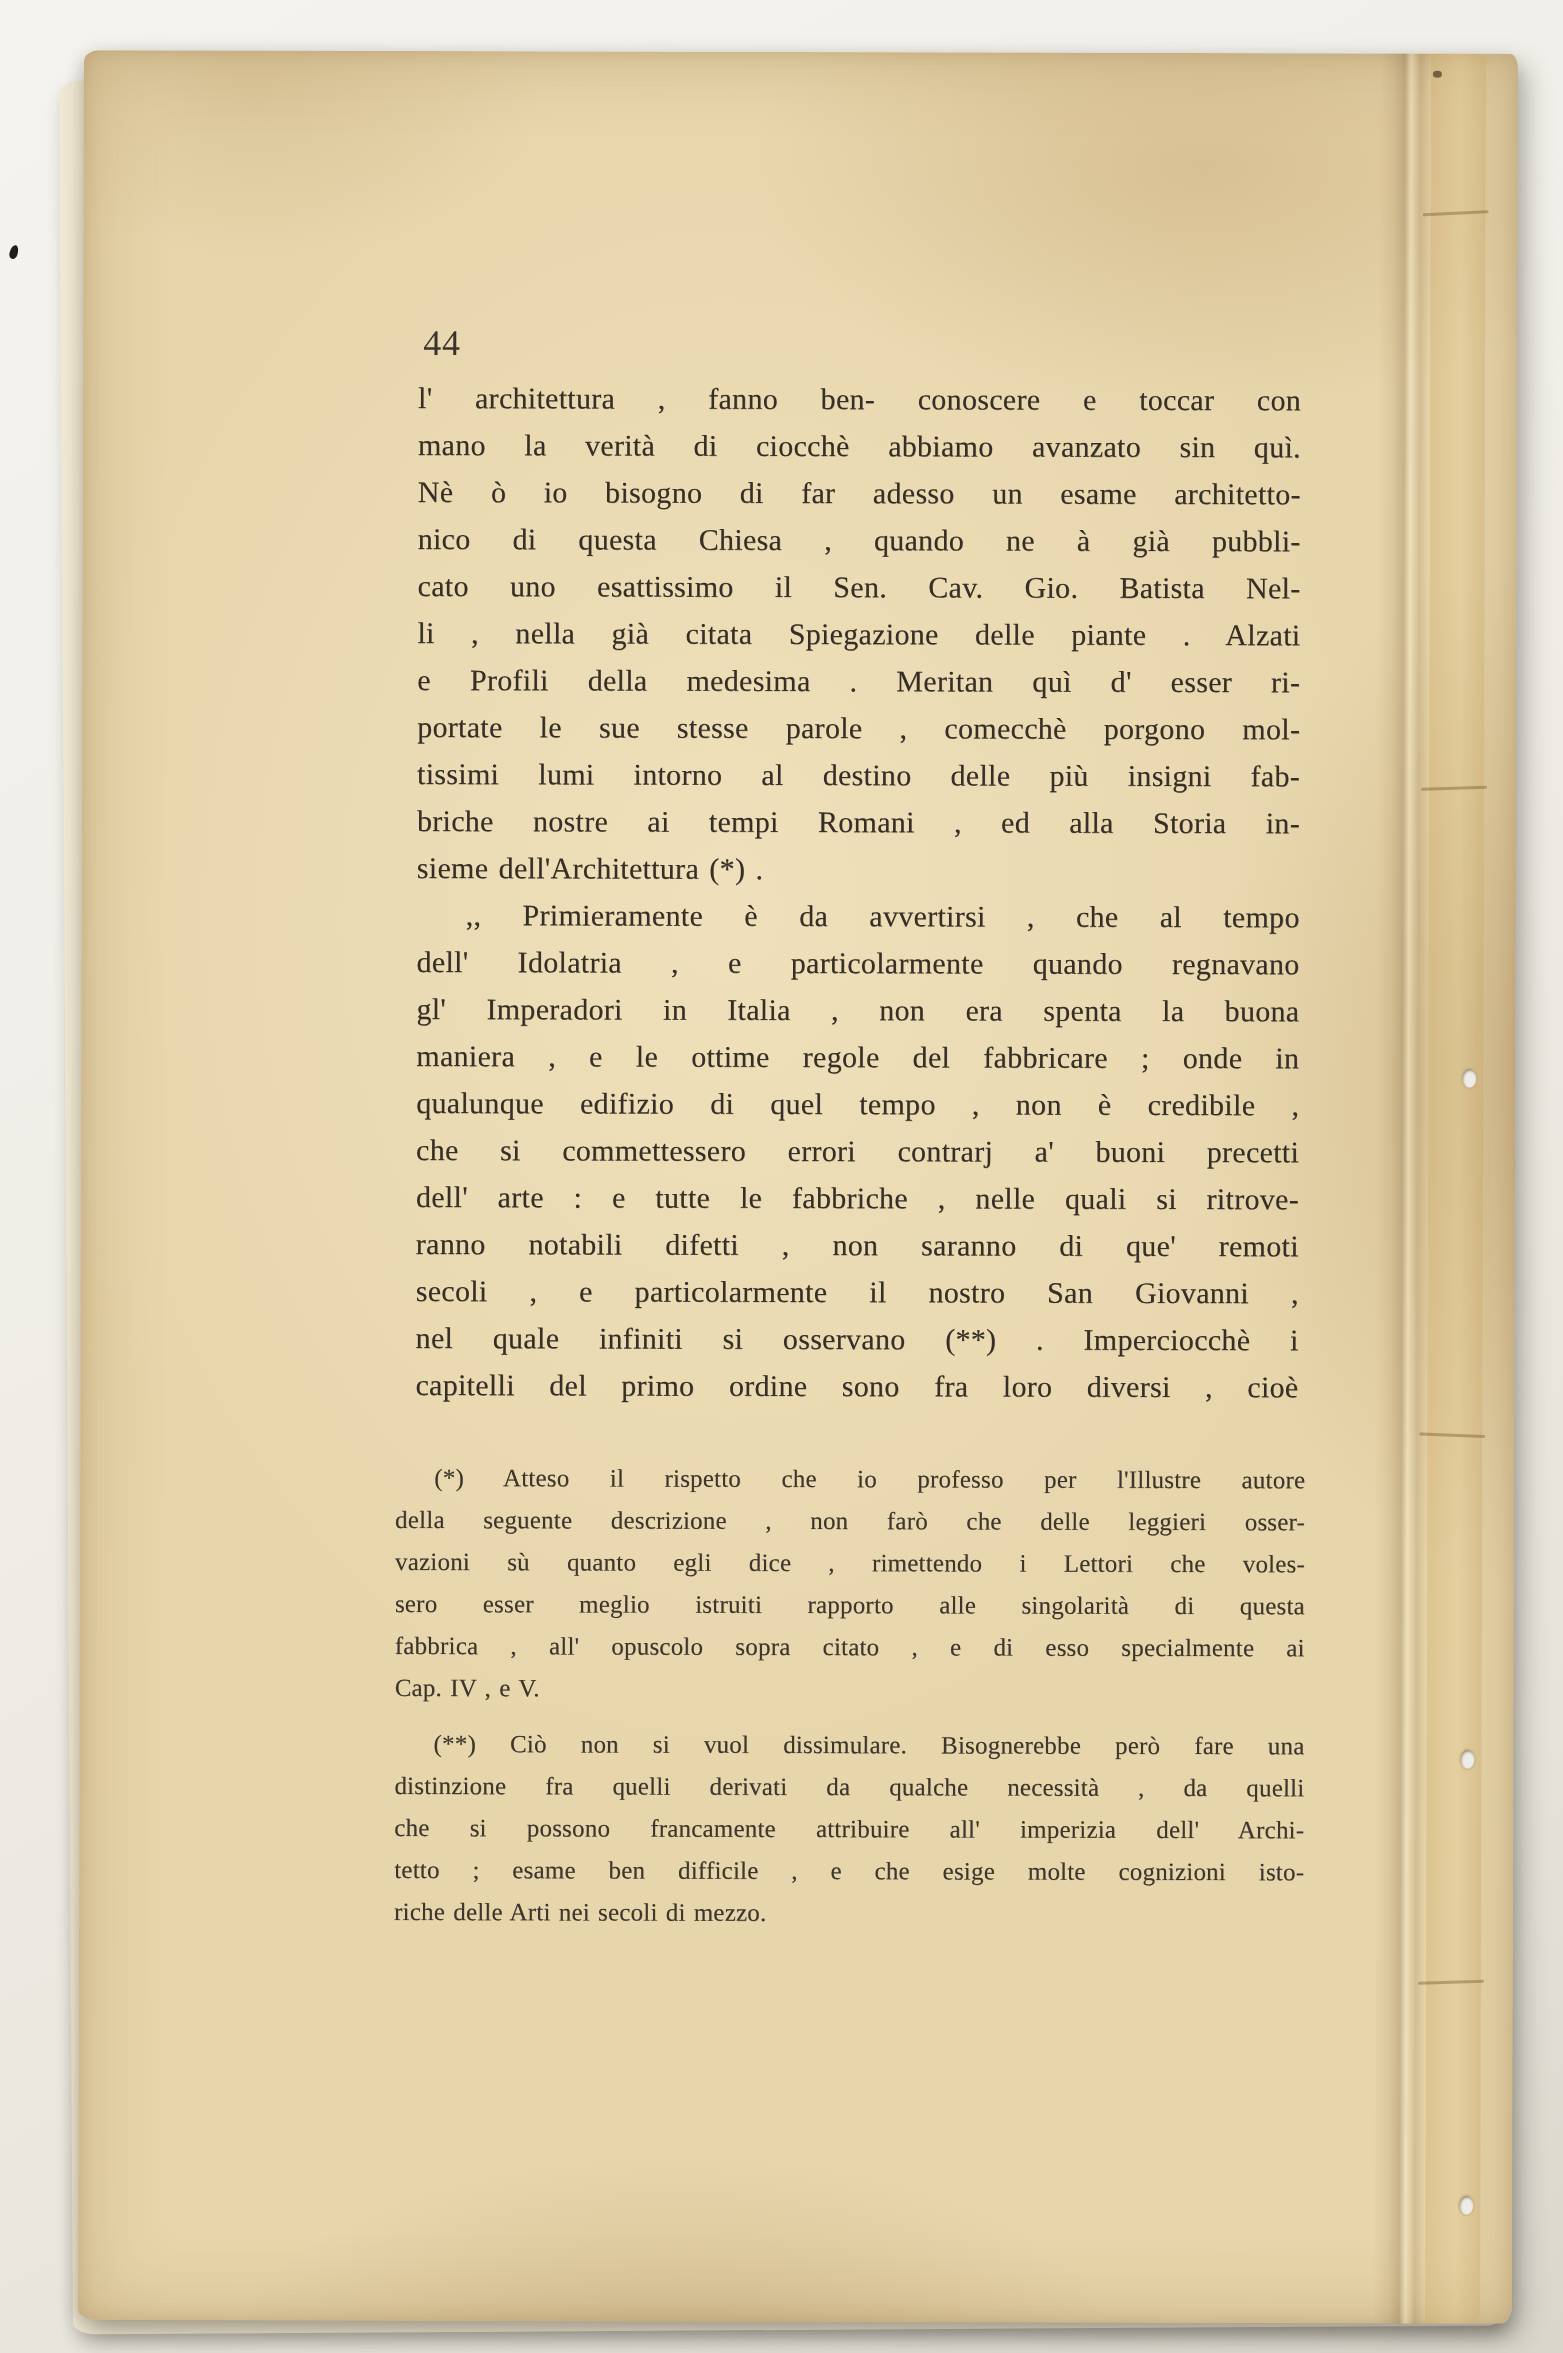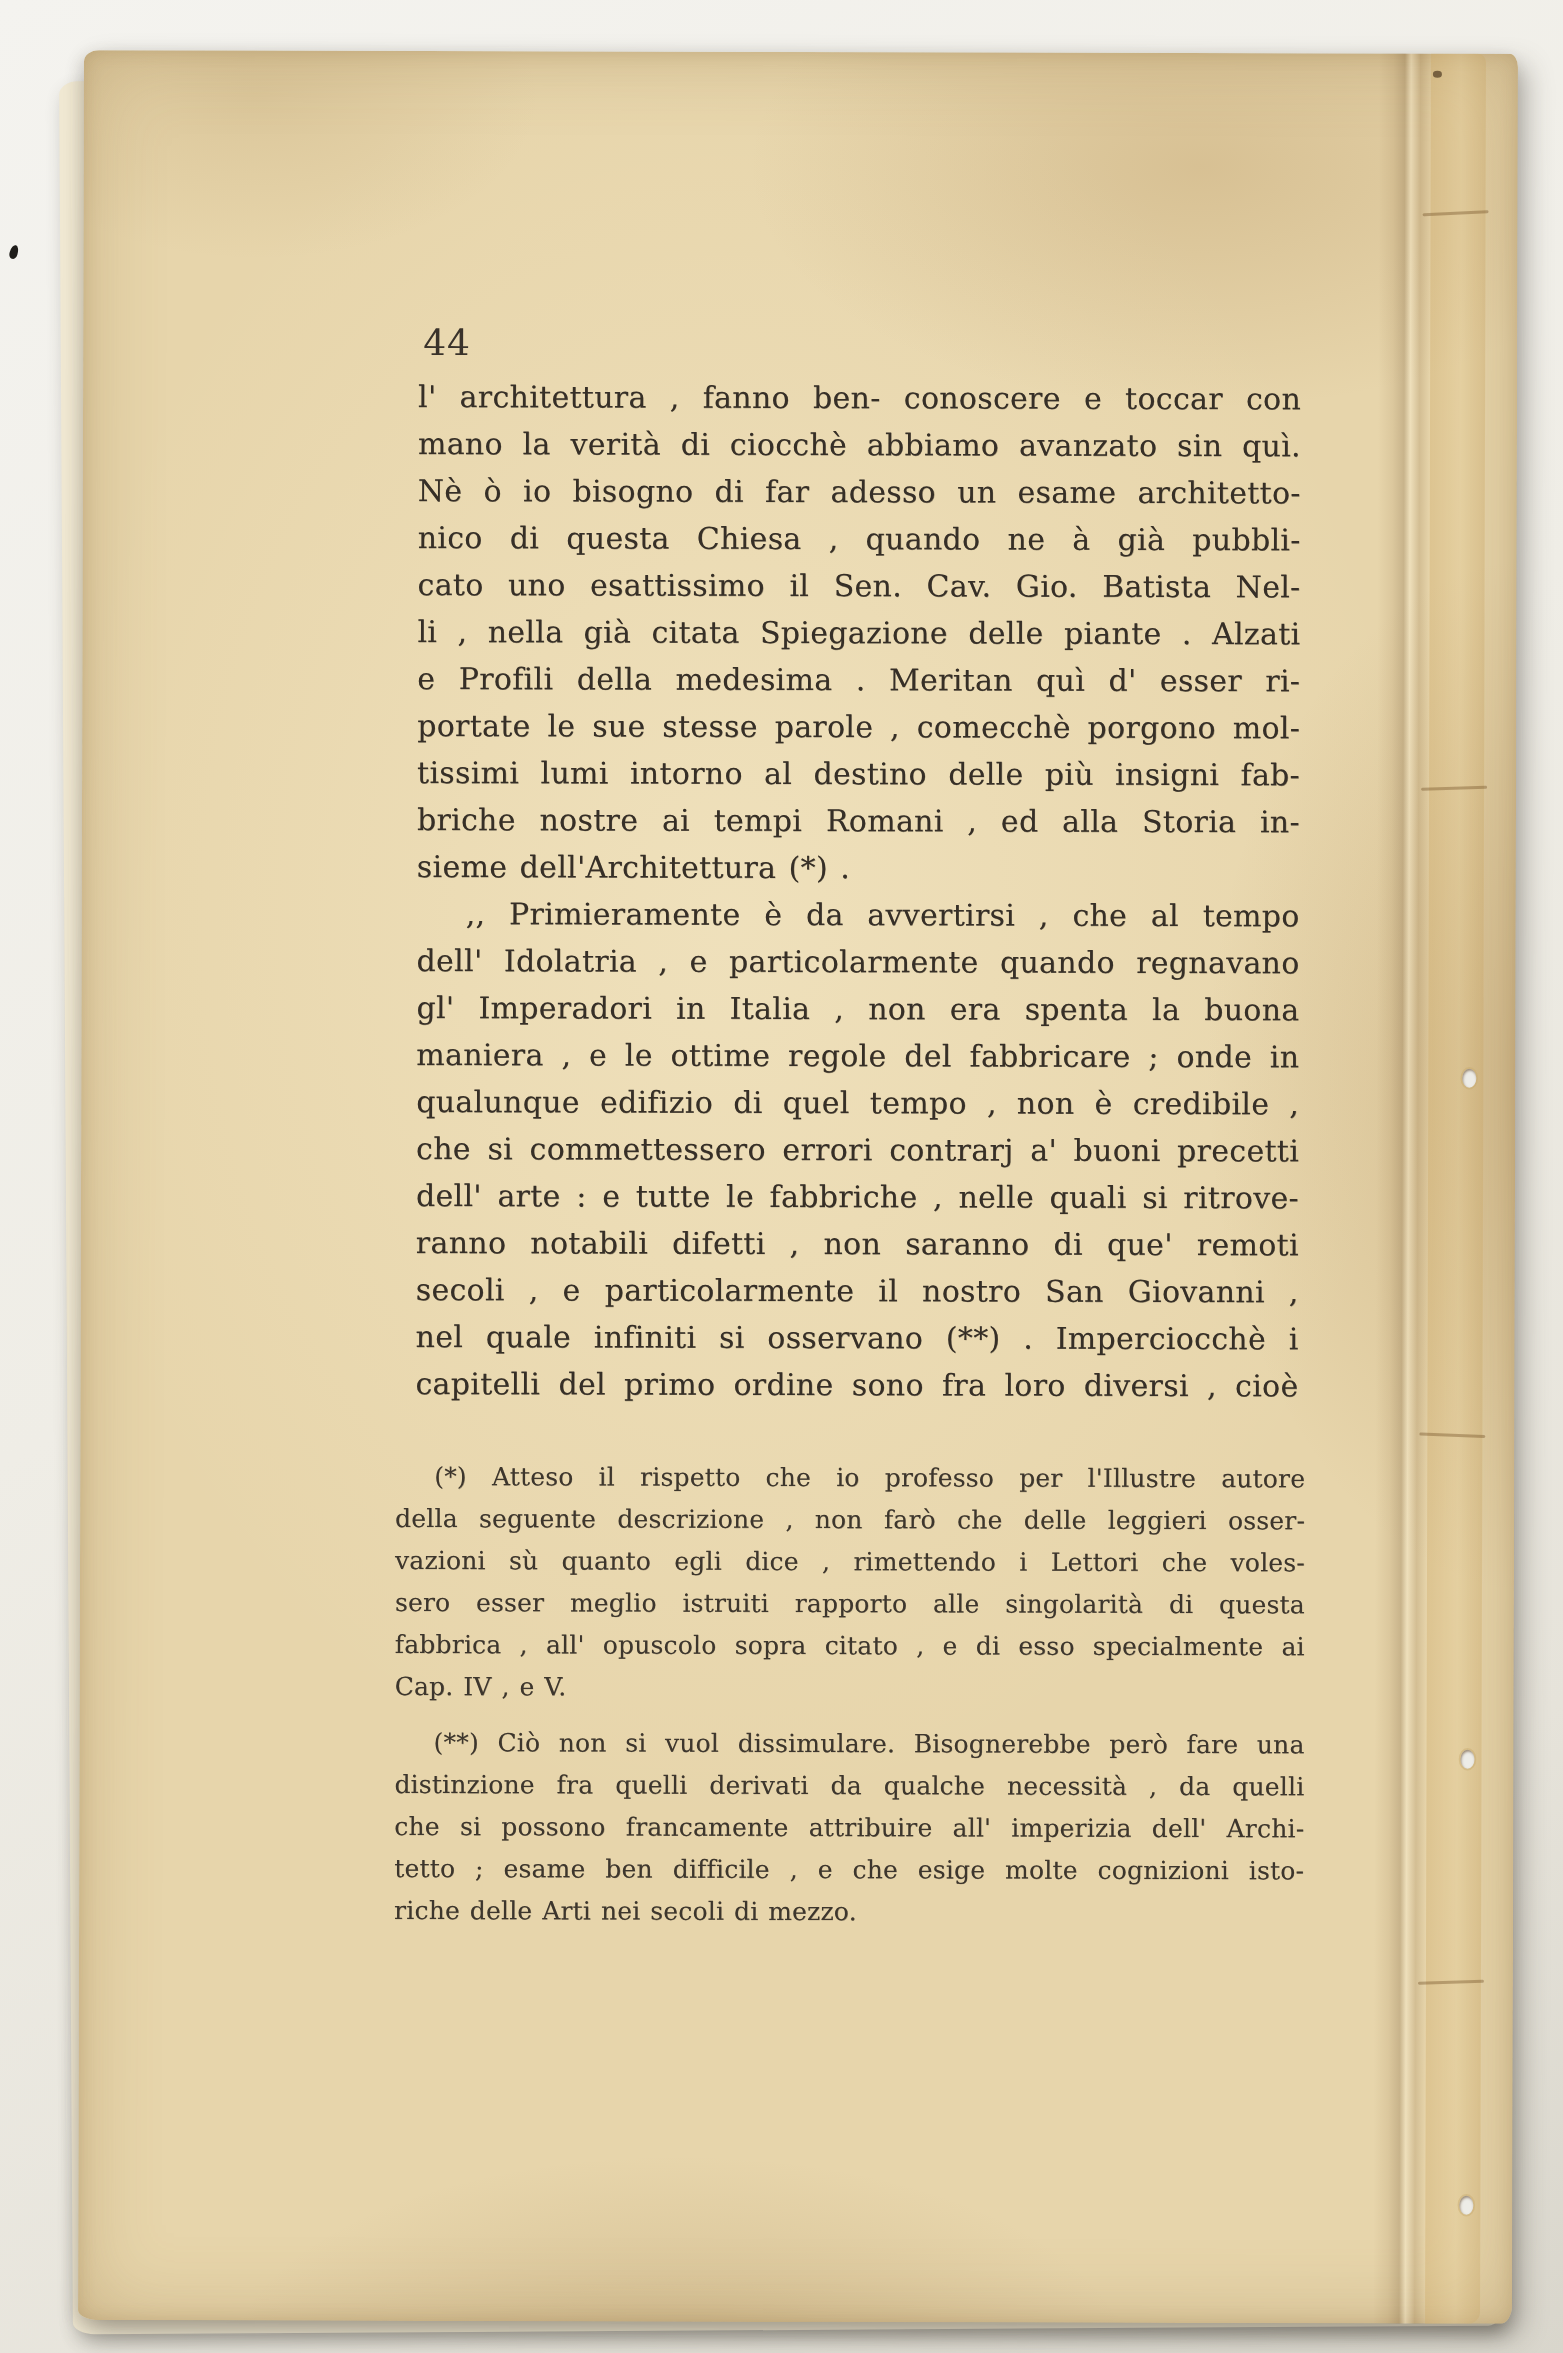--- a/index.html
+++ b/index.html
@@ -2,21 +2,21 @@
 <html style="font-size:13.5px"><head>
 <meta charset="utf-8">
 <style>
   html, body {
     margin: 0; padding: 0;
     width: 1564px; height: 2354px;
     overflow: hidden;
     font-family: "DejaVu Serif", "Liberation Serif", serif;
     background: linear-gradient(150deg, #f4f3ef 0%, #efede6 45%, #e6e3da 80%, #d9d6cc 100%);
   }
-  .scan { position: relative; width: 1268px; height: 2354px; }
+  .scan { position: relative; width: 1268px; height: 2354px; font-family: Liberation Serif, serif; }
 
   
   .under-sheet {
     position: absolute; left: 66px; top: 77px;
     width: 1429px; height: 2253px;
     background: #f0e8d2;
     border-radius: 18.5px 8.4px 13.5px 22px / 13.5px 11.8px 18.5px 11.8px;
     transform: rotate(-0.35deg);
     box-shadow: 5px 8.4px 18.5px rgba(60,55,45,0.30);
   }

